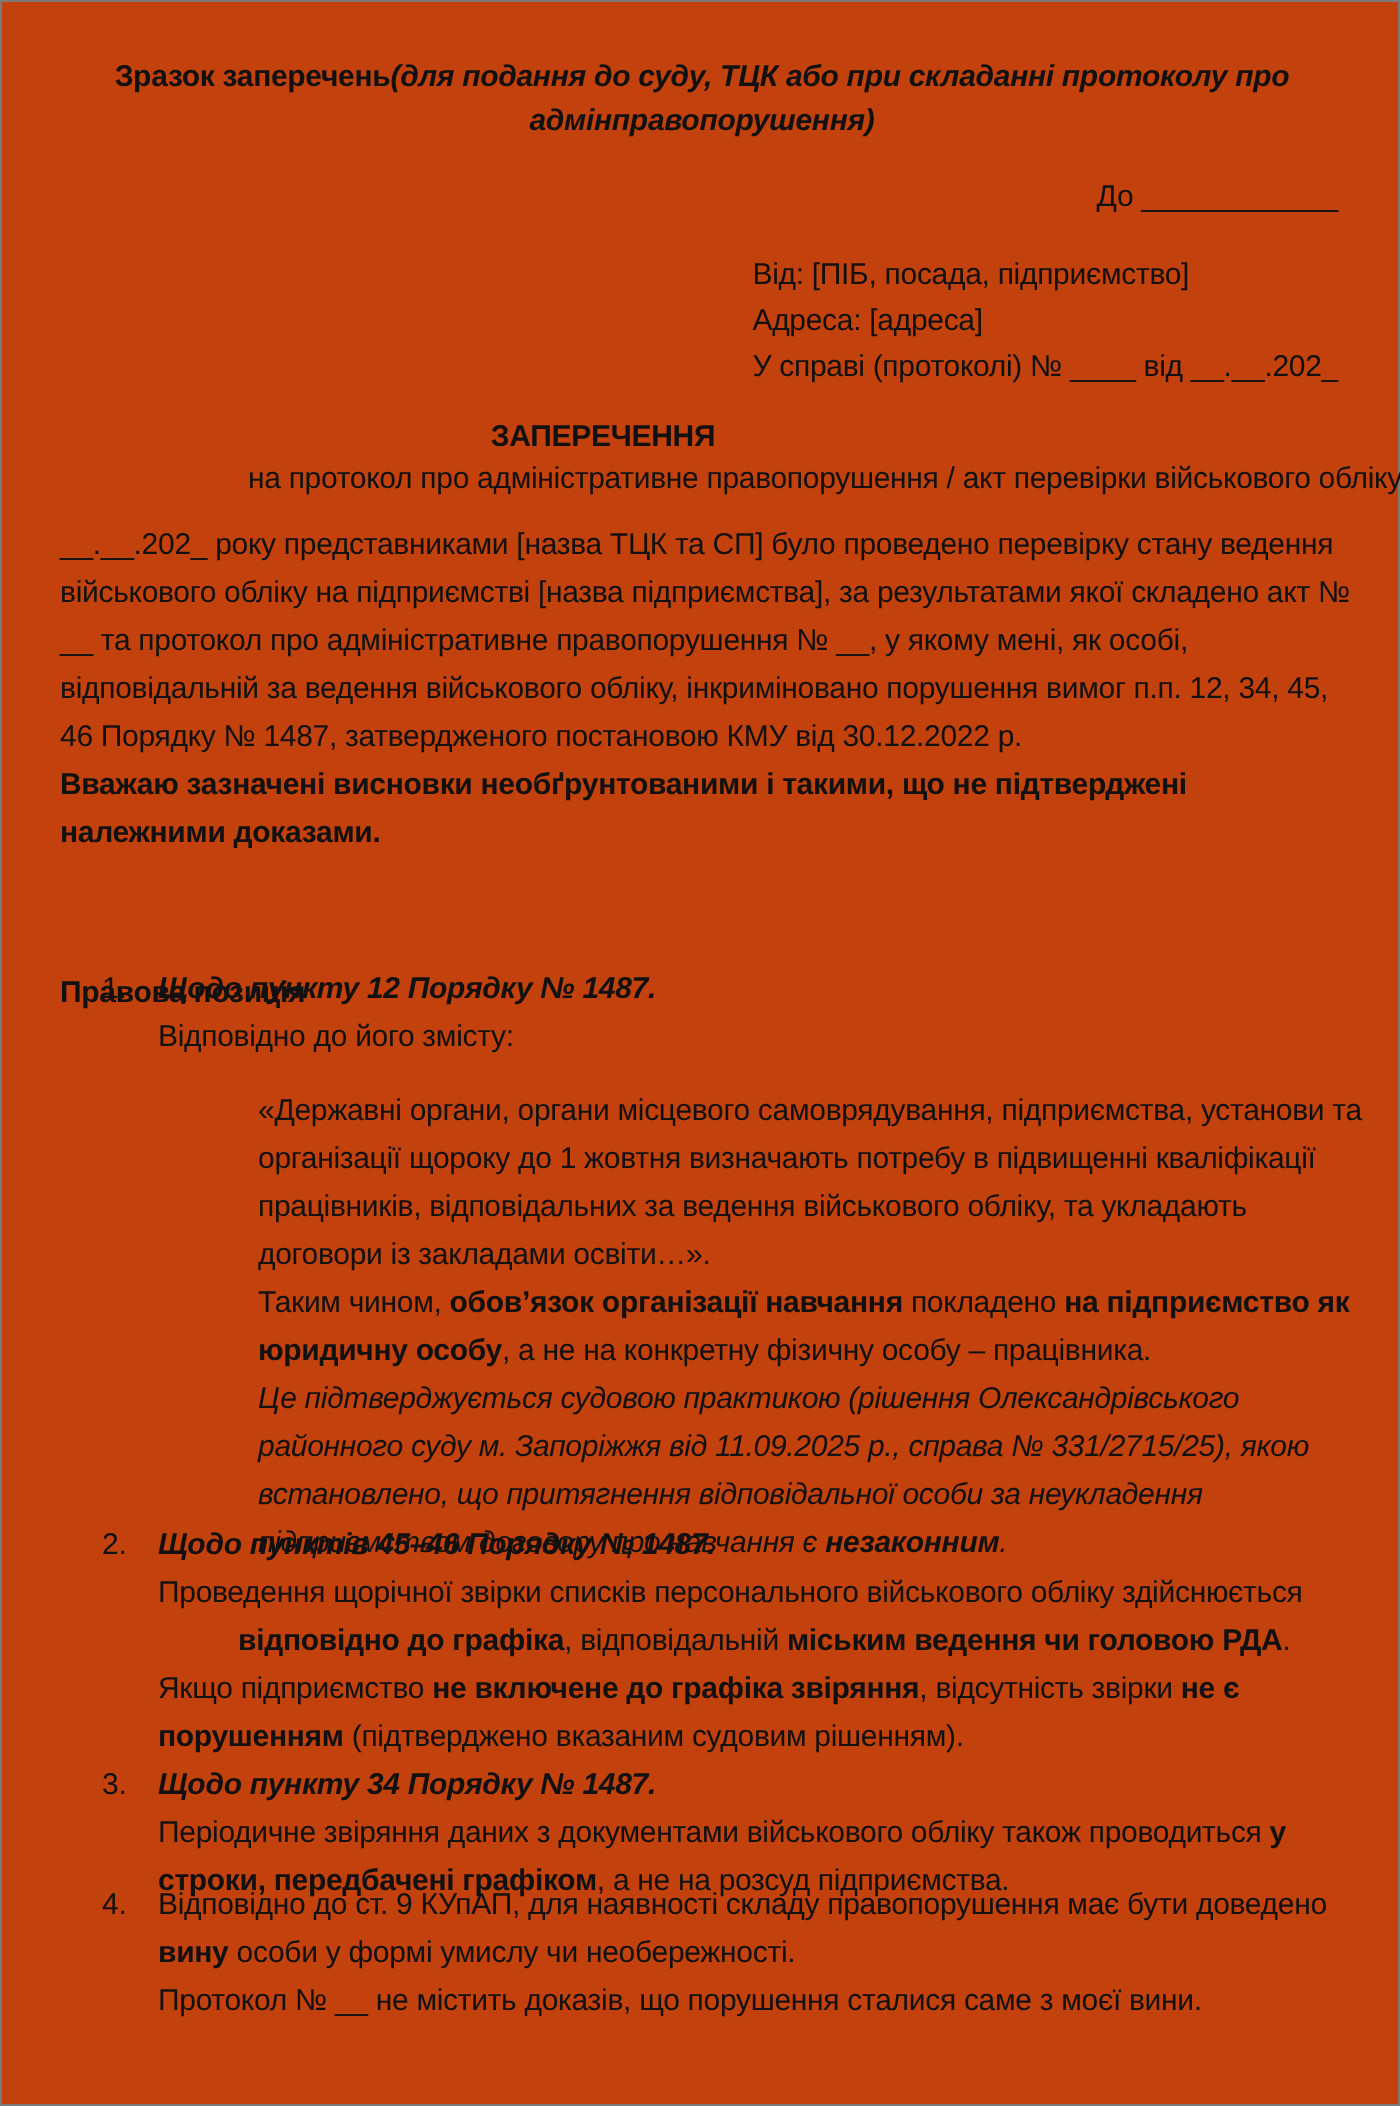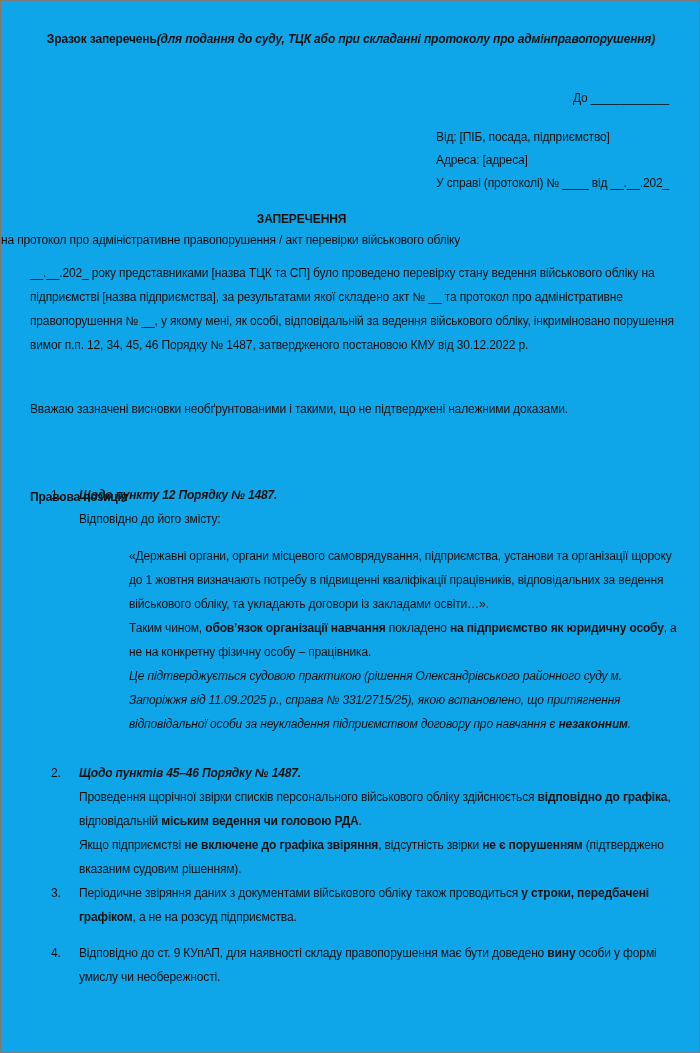--- a/index.html
+++ b/index.html
@@ -2,45 +2,45 @@
 <html><head>
   <meta charset="utf-8">
   <style>
     html, body { margin: 0; padding: 0; background: #ffffff; }
     body { width: 700px; height: 1053px; overflow: hidden; }
     .page {
       position: relative;
       box-sizing: border-box;
       width: 700px; height: 1053px;
       border: 1px solid #7a7a7a;
-      background: #0ea5e9;
+      background: #c2410c;
       color: #111111;
       font-family: "Liberation Sans", "DejaVu Sans", sans-serif;
-      font-size: 12px;
+      font-size: 15px;
       letter-spacing: -0.15px;
     }
     .title {
       position: absolute; left: 40px; width: 620px; top: 27px;
       text-align: center; font-weight: bold; line-height: 22px;
     }
     .title .it { font-style: italic; }
     .addr { position: absolute; right: 30px; text-align: left; line-height: 23px; }
     .addr-to { top: 86px; }
     .addr-block { top: 125px; }
     .heading {
       position: absolute; left: 0; width: 601px; top: 207px;
       text-align: center; font-weight: bold; line-height: 22px;
     }
     .subheading {
       position: absolute; left: 0; width: 700px; top: 228px;
-      text-align: left; line-height: 22px;
+      text-align: right; line-height: 22px;
     }
     .para { position: absolute; left: 29px; width: 650px; line-height: 24px; }
     .p1 { top: 260px; }
-    .p2 { top: 396px; }
+    .p2 { top: 380px; font-weight: bold; }
     .section-title { position: absolute; left: 29px; top: 443px; font-weight: bold; line-height: 22px; margin-top: 42px; }
     .list { position: absolute; left: 50px; width: 630px; }
     .item { position: relative; padding-left: 28px; line-height: 24px; }
     .item .num { position: absolute; left: 0; top: 0; }
     .item .head { font-weight: bold; font-style: italic; }
     .item1 { top: 482px; }
     .quote { margin-top: 13px; padding-left: 50px; line-height: 24px; }
     .item2 { top: 760px; }
     .item3 { top: 880px; }
     .item4 { top: 940px; }
@@ -82,37 +82,39 @@
           <div><span style="font-style: italic;">Це підтверджується судовою практикою (рішення Олександрівського районного суду м. Запоріжжя від 11.09.2025 р., справа № 331/2715/25), якою встановлено, що притягнення відповідальної особи за неукладення підприємством договору про навчання є </span><span style="font-weight: bold; font-style: italic;">незаконним</span><span style="font-style: italic;">.</span></div>
         </div>
     </div>
   </div>
 
   <div class="list item2">
     <div class="item">
       <span class="num">2.</span>
       <div class="head">Щодо пунктів 45–46 Порядку № 1487.</div>
       <div class="rich">
-          <div><span>Проведення щорічної звірки списків персонального військового обліку здійснюється </span><span style="font-weight: bold;">відповідно до графіка</span><span>, відповідальній </span><span style="font-weight: bold;">міським ведення чи головою РДА</span><span>.</span></div>
-          <div><span>Якщо підприємстві </span><span style="font-weight: bold;">не включене до графіка звіряння</span><span>, відсутність звірки </span><span style="font-weight: bold;">не є порушенням</span><span> (підтверджено вказаним судовим рішенням).</span></div>
+          <div><span>Проведення щорічної звірки списків персонального військового обліку здійснюється </span><span style="font-weight: bold; margin-left: 40px;">відповідно до графіка</span><span>, відповідальній </span><span style="font-weight: bold;">міським ведення чи головою РДА</span><span>.</span></div>
+          <div><span>Якщо підприємство </span><span style="font-weight: bold;">не включене до графіка звіряння</span><span>, відсутність звірки </span><span style="font-weight: bold;">не є порушенням</span><span> (підтверджено вказаним судовим рішенням).</span></div>
         </div>
     </div>
   </div>
 
   <div class="list item3">
     <div class="item">
       <span class="num">3.</span>
+      <div class="head">Щодо пункту 34 Порядку № 1487.</div>
       <div class="rich">
           <div><span>Періодичне звіряння даних з документами військового обліку також проводиться </span><span style="font-weight: bold;">у строки, передбачені графіком</span><span>, а не на розсуд підприємства.</span></div>
         </div>
     </div>
   </div>
 
   <div class="list item4">
     <div class="item">
       <span class="num">4.</span>
       <div class="rich">
           <div><span>Відповідно до ст. 9 КУпАП, для наявності складу правопорушення має бути доведено </span><span style="font-weight: bold;">вину</span><span> особи у формі умислу чи необережності.</span></div>
+          <div><span>Протокол № __ не містить доказів, що порушення сталися саме з моєї вини.</span></div>
         </div>
     </div>
   </div>
 
 </div>
 
 </body></html>

